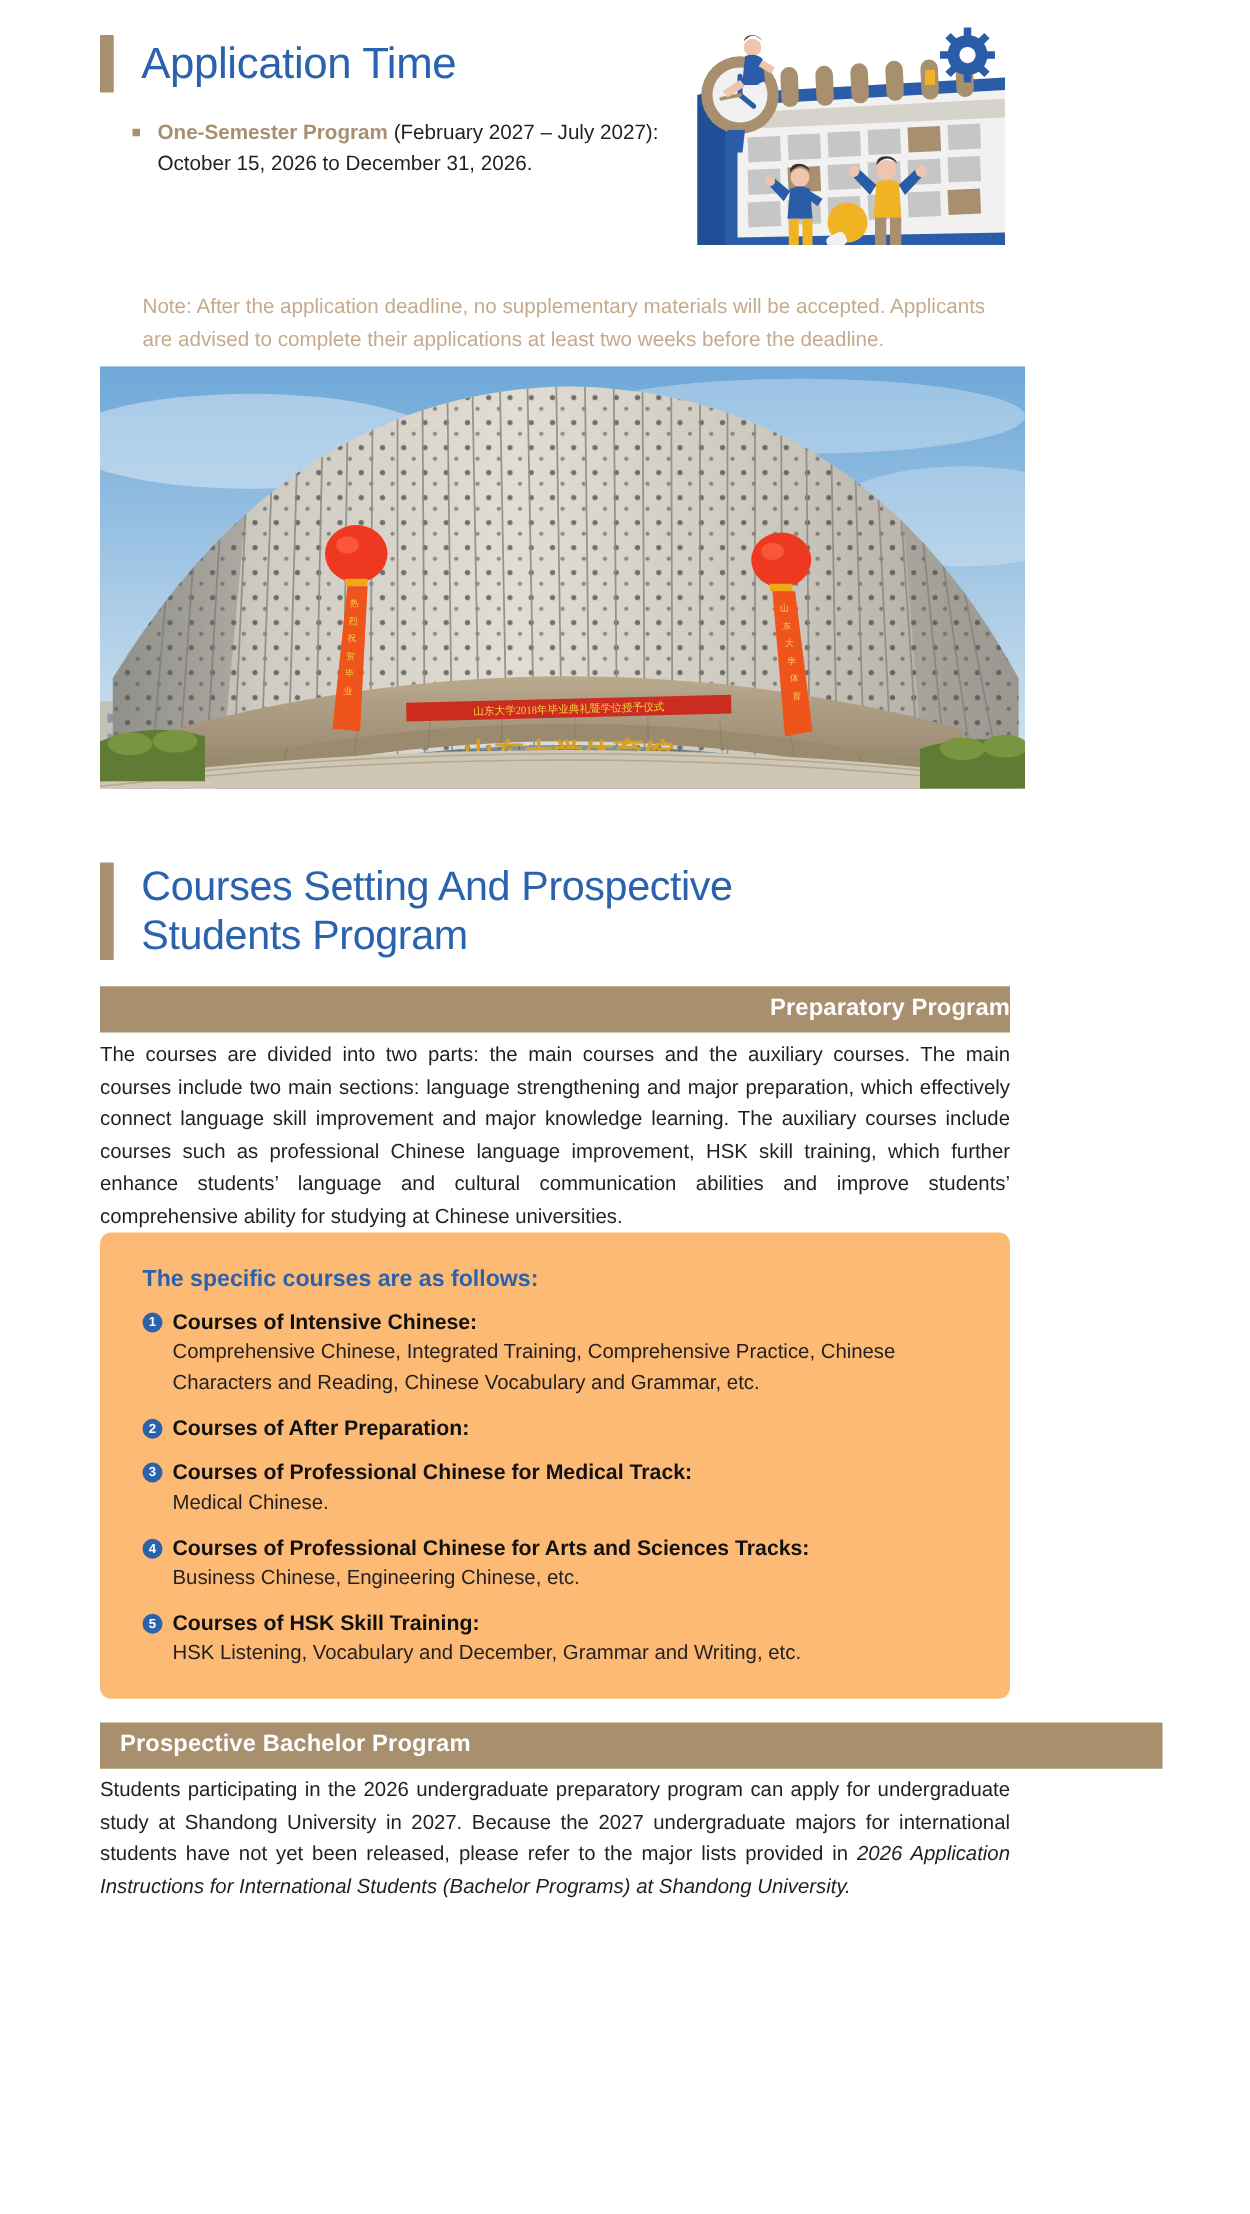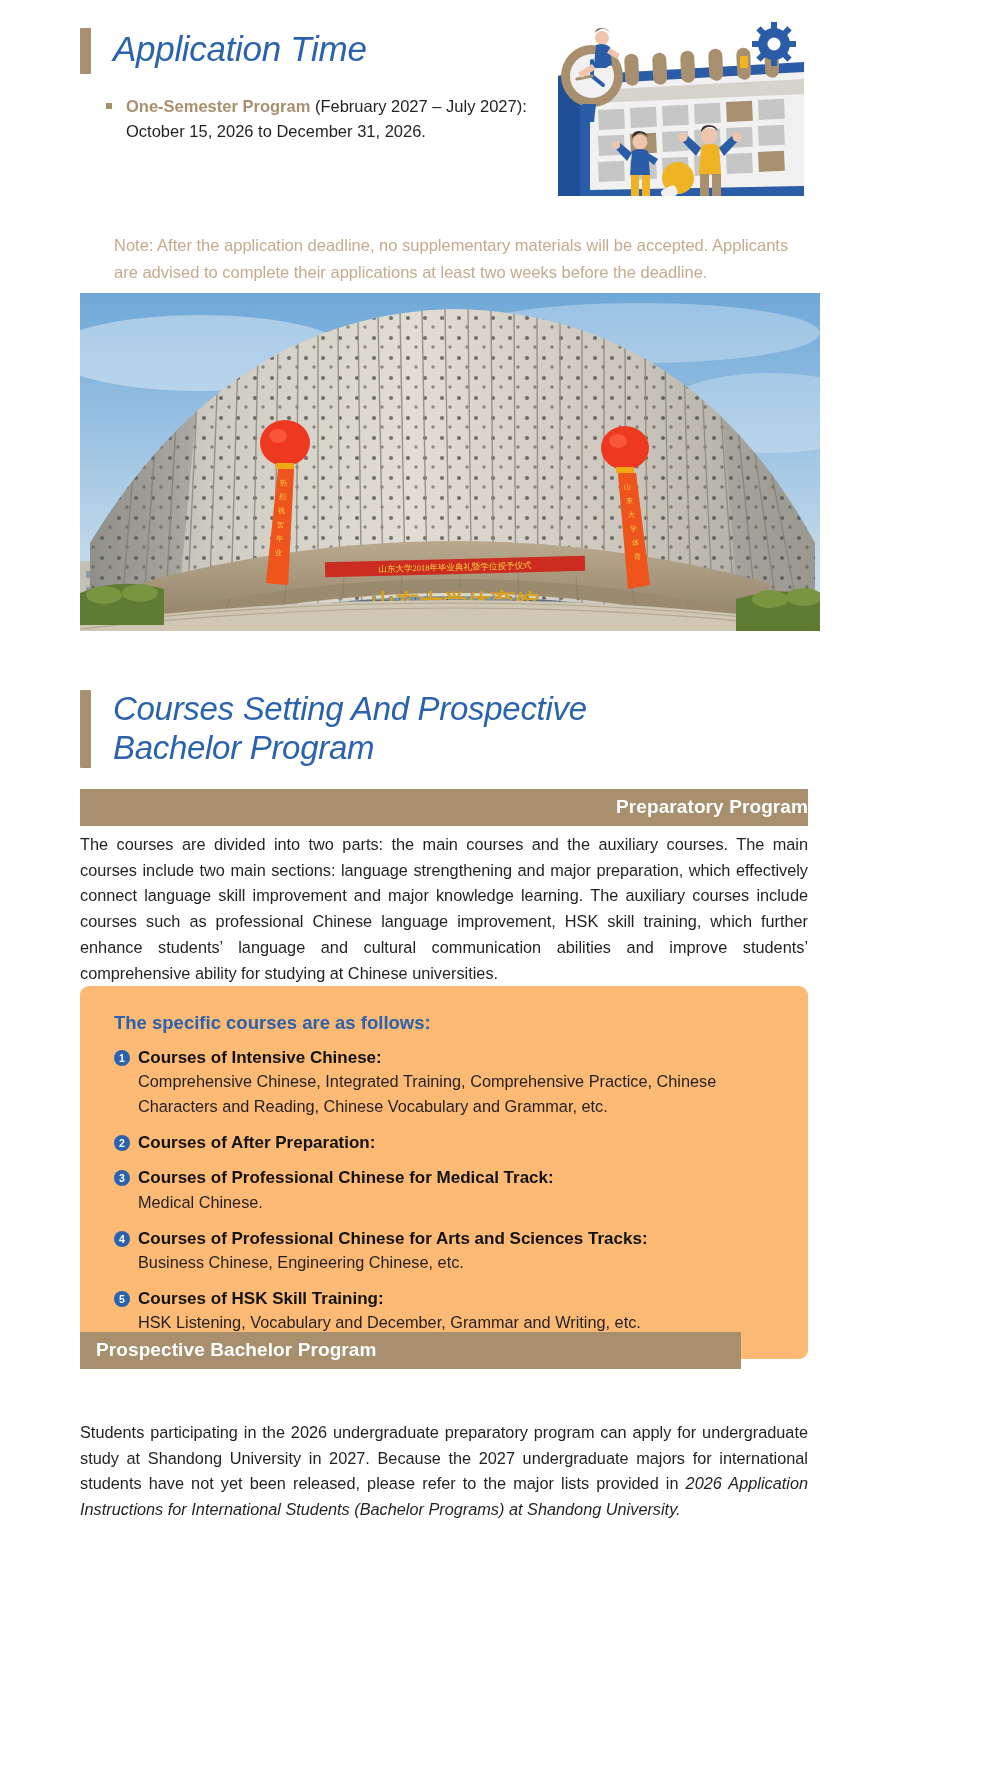--- a/index.html
+++ b/index.html
@@ -10,21 +10,21 @@
     background: #ffffff;
     font-family: "Liberation Sans", sans-serif;
     color: #231f20;
     position: relative;
     overflow: hidden;
   }
 
   .page { position: relative; width: 1000px; height: 1771px; }
 
   
-  .sec-head { display: flex; align-items: flex-start; font-style: italic; }
+  .sec-head { display: flex; align-items: center; }
   .sec-bar {
     width: 11px;
     background: #a8906f;
     flex: 0 0 11px;
     border-radius: 1px;
   }
   .sec-title {
     color: #2a62ad;
     font-size: 34px;
     font-weight: 400;
@@ -89,21 +89,21 @@
 
   .band {
     background: #a8906f;
     color: #ffffff;
     font-size: 19px;
     font-weight: bold;
     padding: 7px 0 8px 16px;
     letter-spacing: 0.1px;
   }
   #prep-band { position: absolute; left: 80px; top: 789px; width: 728px; text-align: right; }
-  #pbp-band  { position: absolute; left: 80px; top: 1332px; width: 661px; }
+  #pbp-band  { position: absolute; left: 80px; top: 1378px; width: 850px; }
 
   .body-para {
     font-size: 16.3px;
     line-height: 1.58;
     text-align: justify;
     text-justify: inter-word;
     color: #231f20;
   }
   #prep-para { position: absolute; left: 80px; top: 832px; width: 728px; }
 
@@ -442,21 +442,21 @@
         <ellipse cx="60" cy="300" rx="18" ry="9"></ellipse>
       <ellipse cx="690" cy="306" rx="18" ry="9"></ellipse>
         <ellipse cx="724" cy="304" rx="18" ry="9"></ellipse>
     </g>
   </svg>
 
   <div id="courses-block">
     <div class="sec-head">
       <div class="sec-bar"></div>
       <div class="sec-title" id="courses-title">Courses Setting And Prospective
-Bachelor Program</div>
+Students Program</div>
     </div>
   </div>
 
   <div class="band" id="prep-band">Preparatory Program</div>
 
   <div class="body-para" id="prep-para">The courses are divided into two parts: the main courses and the auxiliary courses. The main courses include two main sections: language strengthening and major preparation, which effectively connect language skill improvement and major knowledge learning. The auxiliary courses include courses such as professional Chinese language improvement, HSK skill training, which further enhance students’ language and cultural communication abilities and improve students’ comprehensive ability for studying at Chinese universities.</div>
 
   <div id="course-card">
     <div id="card-heading">The specific courses are as follows:</div>
 

